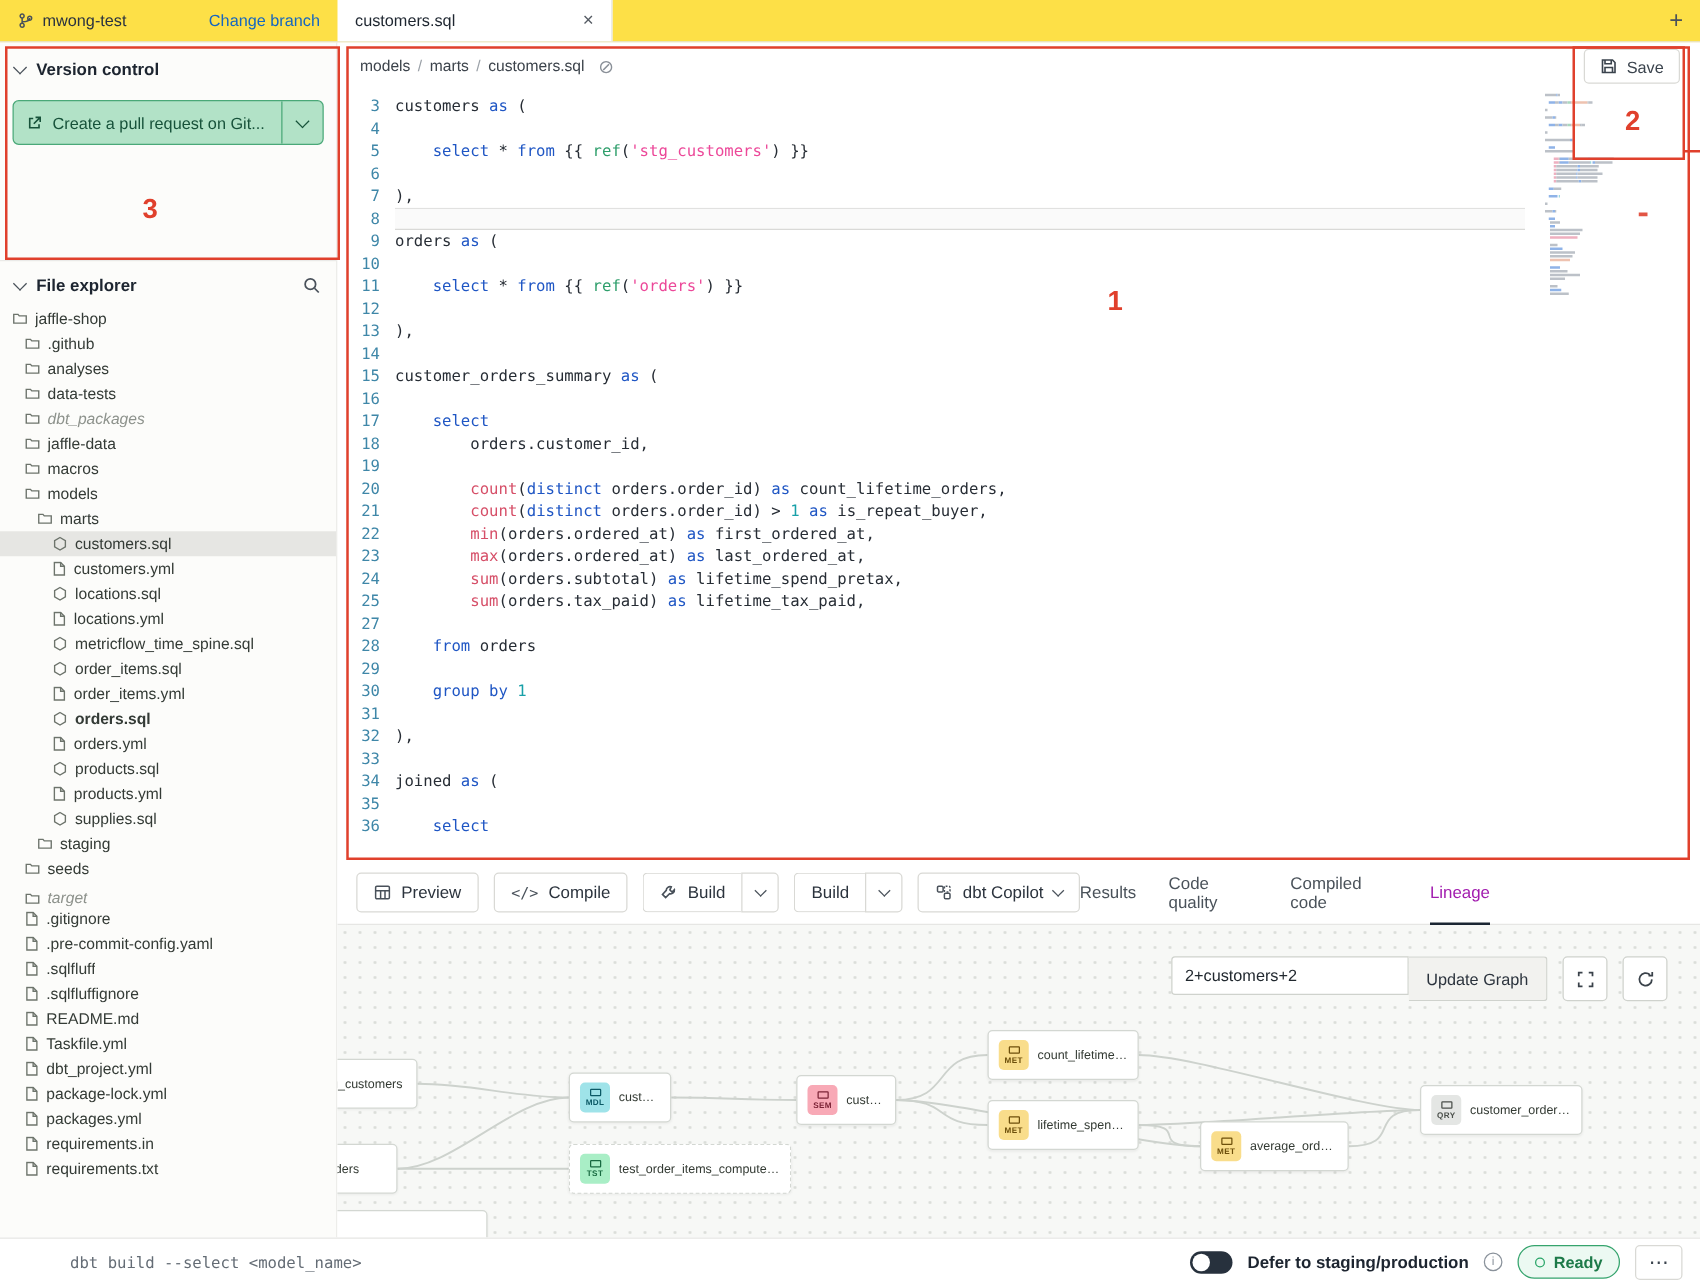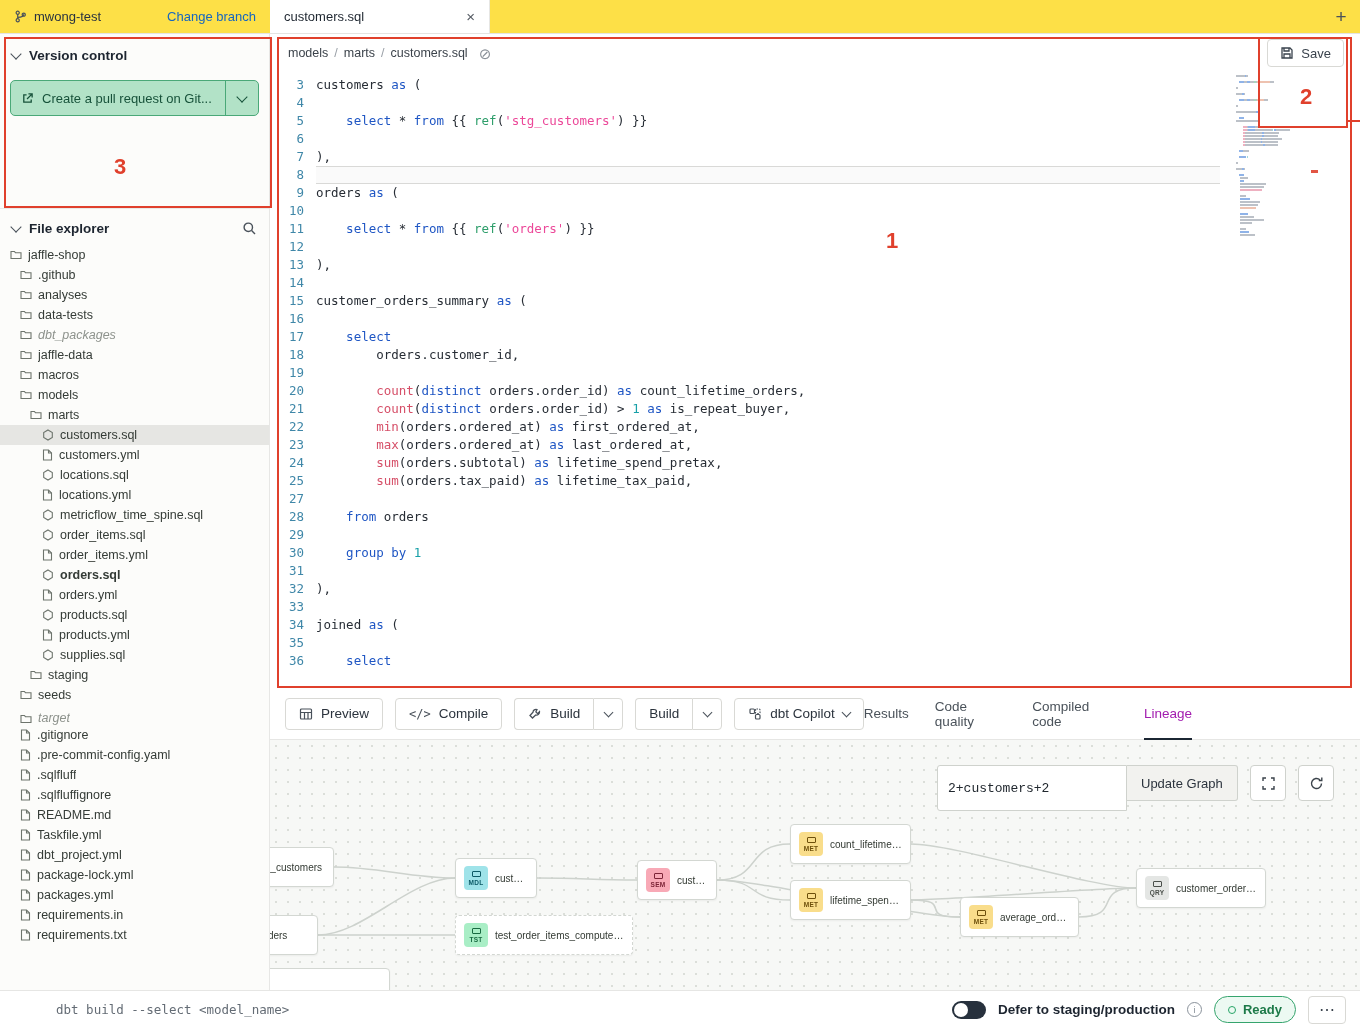--- a/index.html
+++ b/index.html
@@ -64,21 +64,21 @@
 .compile-glyph{font-family:"DejaVu Sans Mono",monospace;font-size:12px;color:#49515a}
 .tabs{display:flex;gap:26px;margin-left:auto;margin-right:168px;height:52px;align-items:stretch}
 .tab-item{display:flex;align-items:center;font-size:13.5px;color:#4a525a;position:relative;cursor:pointer}
 .tab-item.active{color:#a21caf}
 .tab-item.active::after{content:"";position:absolute;left:0;right:0;bottom:0;height:2px;background:#1b2633}
 
 
 .lineage{position:absolute;left:0;top:706px;width:1090px;height:250px;background:#f7f8f6;background-image:radial-gradient(#dbded9 1px,transparent 1.3px);background-size:12px 12px;overflow:hidden}
 .lin-edges{position:absolute;inset:0;z-index:1}
 .lin-controls{position:absolute;left:667px;top:25px;display:flex;z-index:5}
-.lin-input{width:190px;height:46px;border:1px solid #cfd2cd;background:#fff;padding:0 10px;font-size:13px;color:#21282f;border-radius:3px 0 0 3px;font-family:Liberation Mono, monospace}
+.lin-input{width:190px;height:31px;border:1px solid #cfd2cd;background:#fff;padding:0 10px;font-size:13px;color:#21282f;border-radius:3px 0 0 3px;font-family:Liberation Sans, sans-serif}
 .lin-update{height:36px;padding:0 14px;border:1px solid #cfd2cd;border-left:none;background:#f2f2ef;font-size:13px;color:#2b333d;border-radius:0 3px 3px 0;cursor:pointer;font-family:"Liberation Sans",sans-serif}
 .lin-iconbtn{position:absolute;top:25px;width:36px;height:36px;border:1px solid #cfd2cd;background:#fff;border-radius:4px;display:flex;align-items:center;justify-content:center;cursor:pointer;z-index:5;color:#3a424a}
 .node{position:absolute;height:40px;background:#fff;border:1px solid #d3d7d2;border-radius:4px;display:flex;align-items:center;gap:7px;padding:0 8px;font-size:10px;color:#333a33;box-shadow:0 1px 2px rgba(0,0,0,.05);z-index:2;cursor:pointer}
 .node.dashed{border-style:dashed}
 .badge{width:24px;height:24px;border-radius:4px;display:flex;flex-direction:column;align-items:center;justify-content:center;gap:2px;font-size:6.5px;font-weight:700;flex:none;letter-spacing:.3px}
 .badge i{width:9px;height:6px;border:1px solid currentColor;border-radius:1px;display:block}
 .node-label{white-space:nowrap;overflow:hidden;text-overflow:ellipsis}
 
 
 .statusbar{position:absolute;left:0;top:990px;width:1360px;height:38px;background:#fff;border-top:1px solid #e6e6e4;display:flex;align-items:center;z-index:6}

